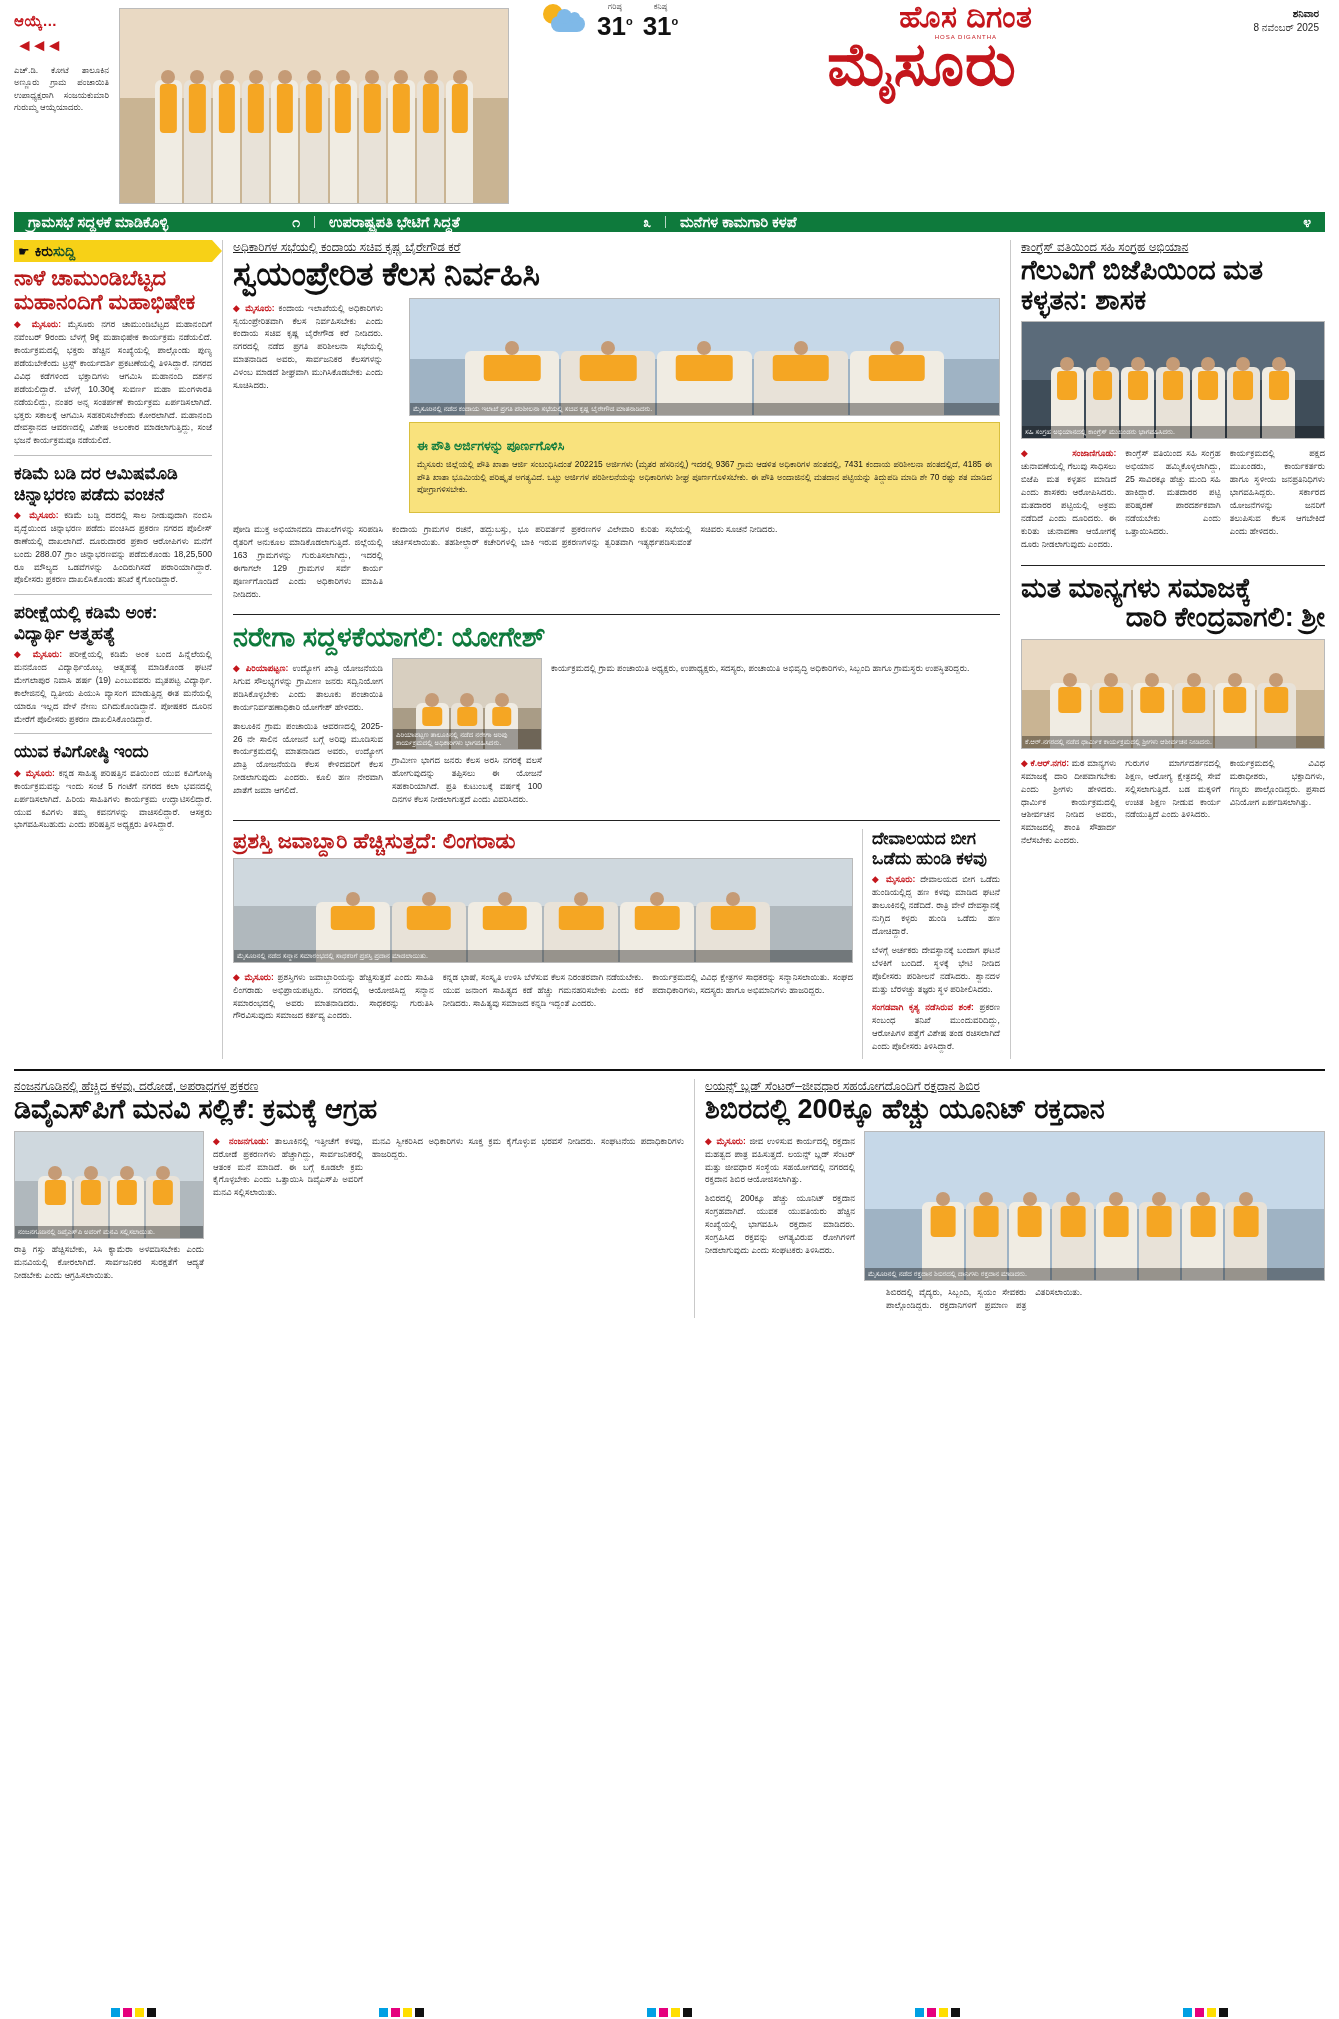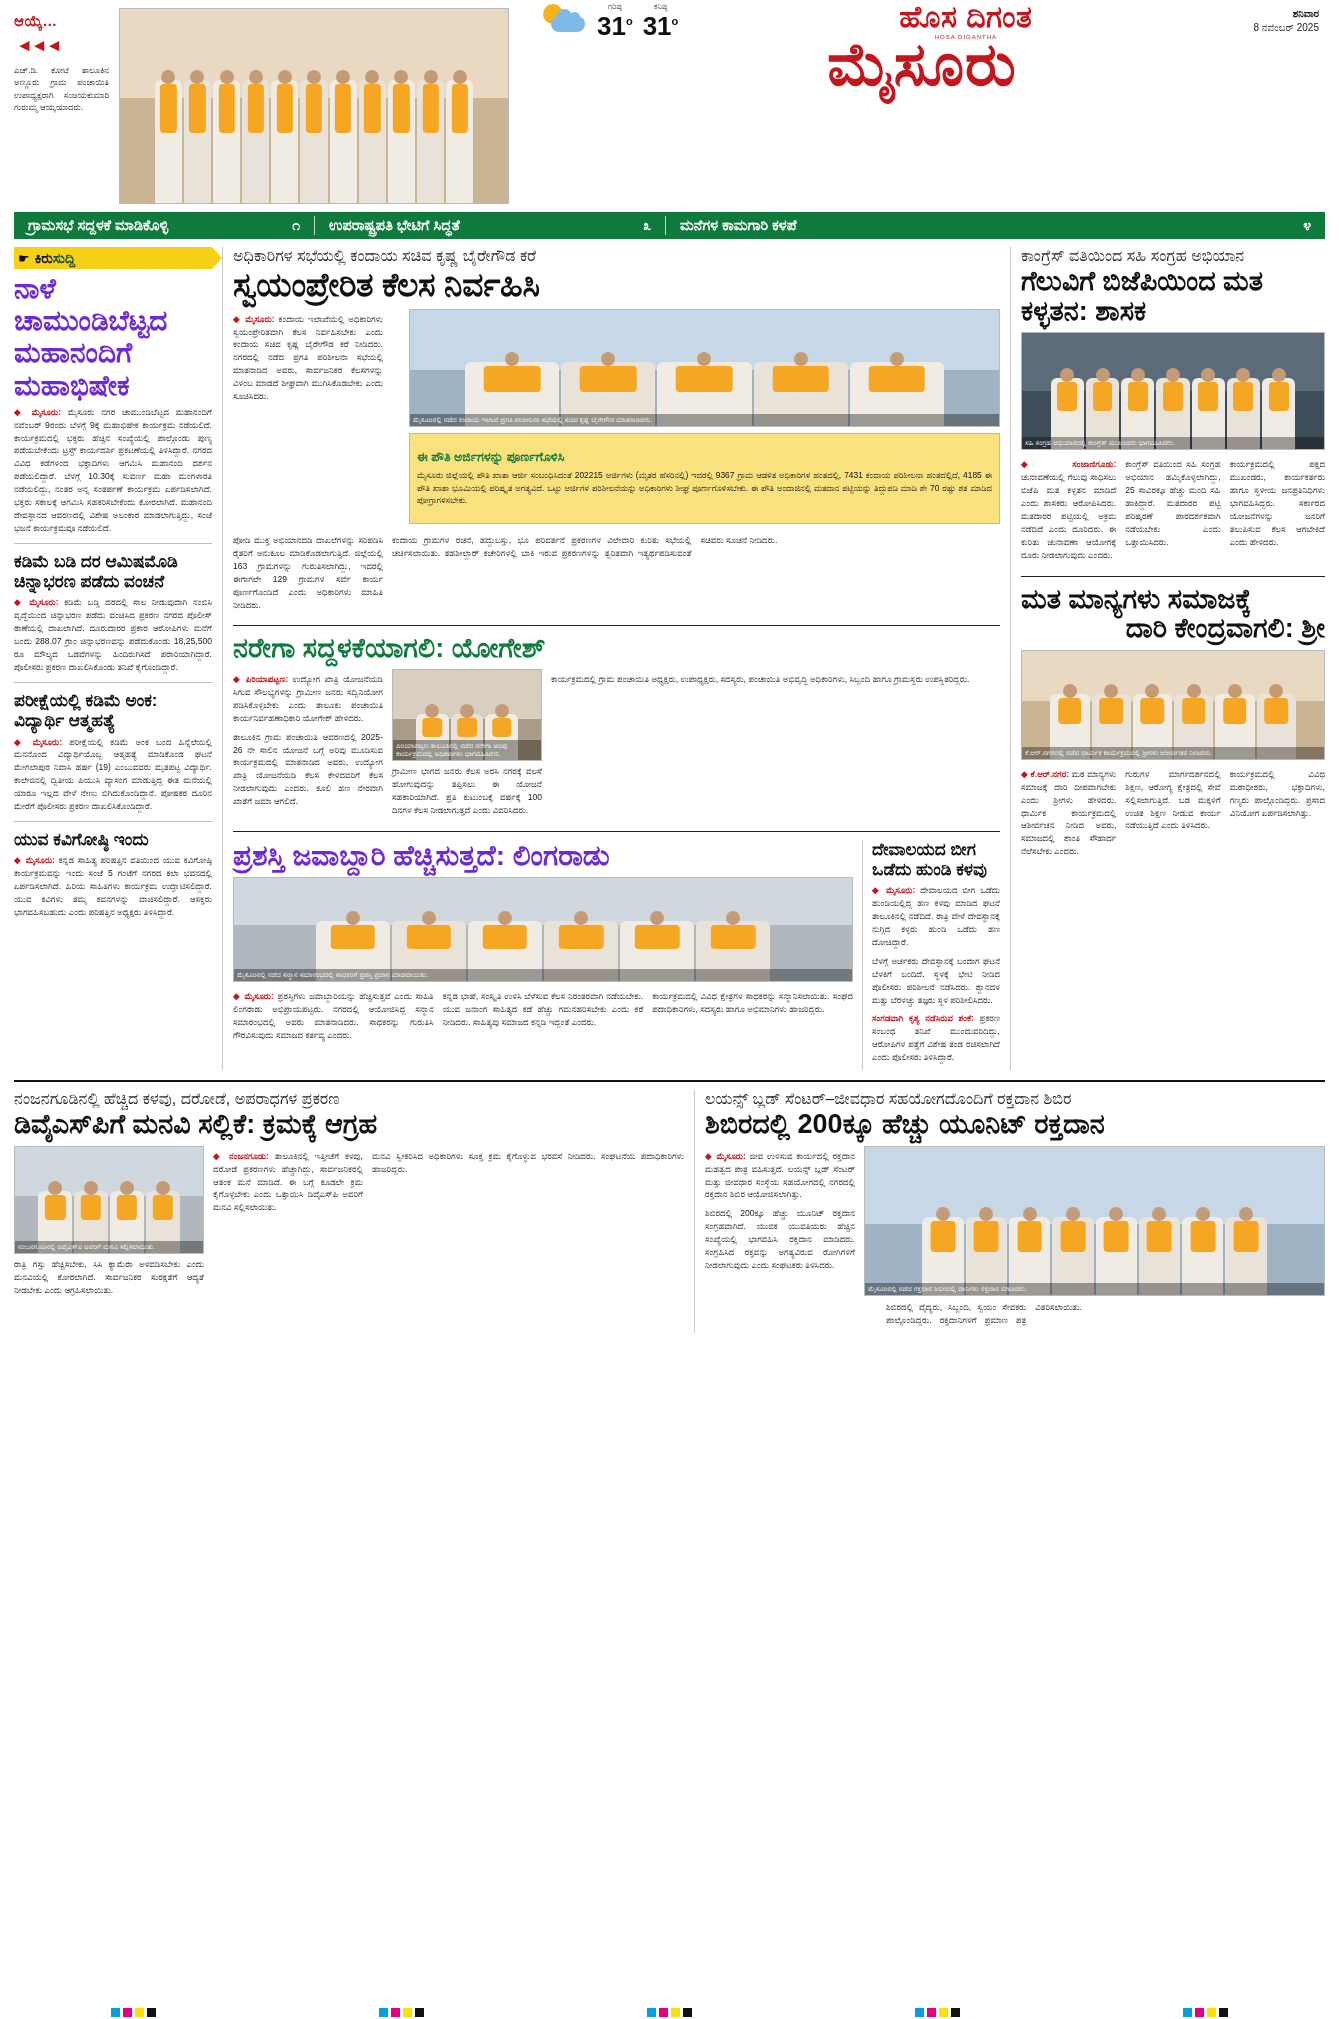--- a/index.html
+++ b/index.html
@@ -33,40 +33,40 @@
   .temp-val sup { font-size:11px; }
   .mh-title-area { text-align:center; }
   .brand { font-size:30px; font-weight:bold; color:#c4161c; letter-spacing:.5px; line-height:1; }
   .brand-sub { font-size:6px; color:#c4161c; letter-spacing:1px; margin-top:2px;}
   .brand-row { display:flex; align-items:center; justify-content:space-between; padding:0 6px; margin-top:-6px;}
   .date-block { text-align:right; font-size:10px; color:#222; line-height:1.4; }
   .date-day { font-weight:bold; }
   .edition { text-align:center; font-size:60px; font-weight:bold; color:#c4161c; line-height:.95; margin-top:-4px; letter-spacing:1px;}
 
   
-  .indexbar { margin-top:8px; background:#0e7a3c; color:#fff; display:flex; align-items:stretch; height:27px; }
+  .indexbar { margin-top:8px; background:#0e7a3c; color:#fff; display:flex; align-items:stretch; height:20px; }
   .idx-item { display:flex; align-items:center; padding:0 14px; font-size:14.5px; font-weight:bold; }
   .idx-item .num { margin-left:auto; padding-left:16px; font-size:14px; }
   .idx-sep { width:1px; background:#ffffff; opacity:.7; margin:4px 0; }
   .idx-1 { flex:0 0 300px; }
   .idx-2 { flex:0 0 350px; }
   .idx-3 { flex:1; }
 
   
   .cols { display:flex; gap:10px; margin-top:8px; }
   .col-a { width:198px; flex:0 0 198px; }
   .col-mid { flex:1; }
   .col-c { width:304px; flex:0 0 304px; }
   .vline { width:1px; background:#c9c9c9; }
 
   
-  .kicker { font-size:16px; color:#222; margin-bottom:2px; }
+  .kicker { font-size:12px; color:#222; margin-bottom:2px;text-decoration:underline; }
   .head-xl { font-size:33px; font-weight:bold; line-height:1.08; color:#111; letter-spacing:-.3px;}
   .head-lg { font-size:27px; font-weight:bold; line-height:1.1; color:#111; }
-  .head-md { font-size:28px; font-weight:bold; line-height:1.15; color:#6d28d9; }
+  .head-md { font-size:21px; font-weight:bold; line-height:1.15; color:#b91c1c; }
   .head-sm { font-size:17px; font-weight:bold; line-height:1.2; color:#111; }
   .head-green { color:#0e7a3c; }
 
   .byline { font-size:8.5px; font-weight:bold; color:#c4161c; }
   .bullet { color:#c4161c; font-weight:bold; }
 
   p.body { font-size:8.6px; line-height:1.5; text-align:justify; margin:4px 0 6px 0; color:#1a1a1a; }
   .twocol { column-count:2; column-gap:9px; }
   .threecol { column-count:3; column-gap:9px; }
 

